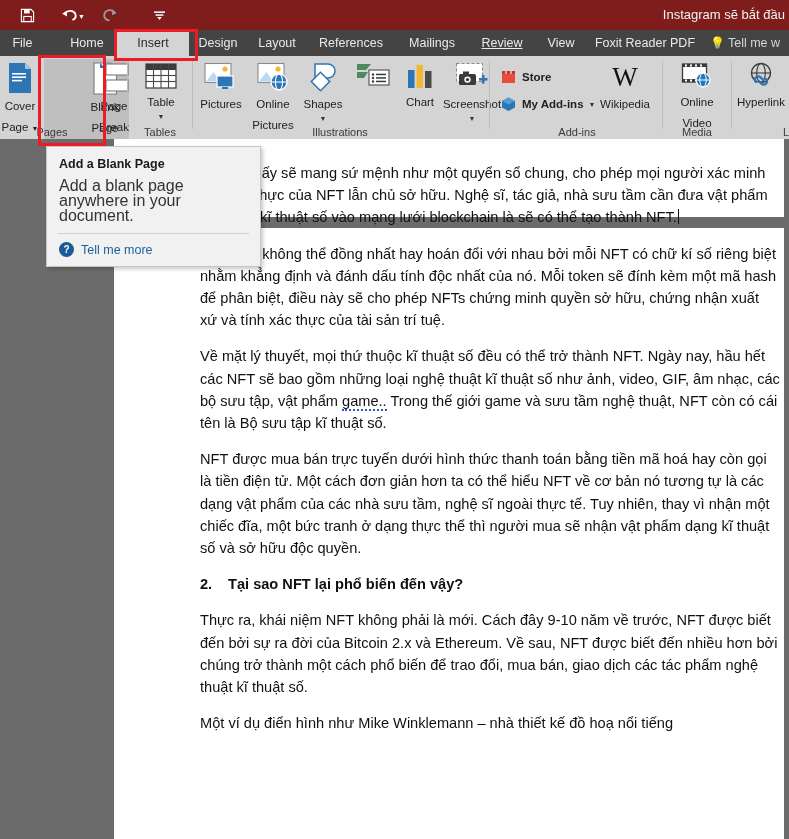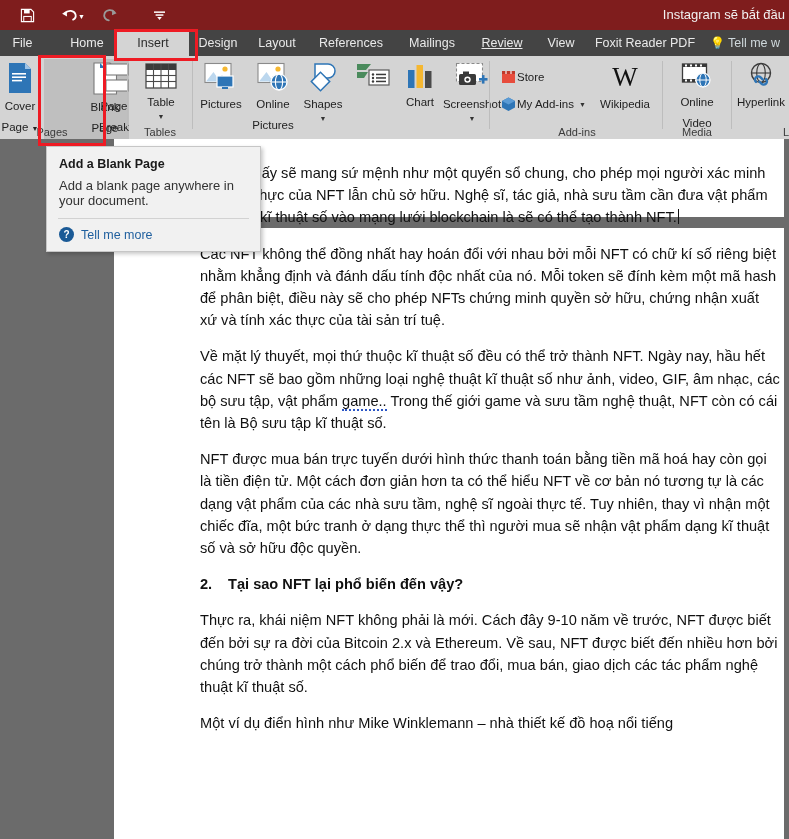--- a/index.html
+++ b/index.html
@@ -73,36 +73,36 @@
     white-space:nowrap;margin-top:2px;
   }
   .bigbtn .caret{font-size:7px;color:#333;line-height:7px;margin-top:0px;}
   .bigbtn.hovered{background:#bfbfbf;}
   .icn{display:block;}
 
   
   .smallbtn{
     position:absolute;display:flex;align-items:center;height:20px;
   }
-  .smallbtn .lbl{font-size:11.5px;color:#222;white-space:nowrap;}
+  .smallbtn .lbl{font-size:11.5px;color:#222;margin-left:5px;white-space:nowrap;font-weight:bold;}
   .smallbtn .caret{font-size:7px;color:#333;margin-left:5px;}
 
   
   #tooltip{
     position:absolute;left:46px;top:146px;width:213px;
     background:#f1f1f1;border:1px solid #c6c6c6;
     box-shadow:2px 2px 4px rgba(0,0,0,.22);
     z-index:40;
   }
   #tooltip .tt-title{
     font-size:12.5px;font-weight:bold;color:#1a1a1a;
     padding:10px 12px 0 12px;
   }
   #tooltip .tt-body{
-    font-size:13px;color:#333;line-height:15px;
+    font-size:16px;color:#333;line-height:15px;
     padding:7px 12px 10px 12px;
   }
   #tooltip .tt-div{height:1px;background:#d2d2d2;margin:0 11px;}
   #tooltip .tt-link{
     display:flex;align-items:center;gap:7px;
     padding:8px 12px 9px 12px;
   }
   #tooltip .tt-link .q{
     width:15px;height:15px;border-radius:50%;background:#1a5a96;
     color:#fff;font-size:10px;font-weight:bold;
@@ -320,20 +320,21 @@
         <rect x="4" y="12" width="17" height="11" rx="1.6" fill="#3a3a3a"></rect>
         <rect x="8" y="9.5" width="6" height="3" fill="#3a3a3a"></rect>
         <circle cx="12.5" cy="17.6" r="3.2" fill="#ffffff"></circle>
         <circle cx="12.5" cy="17.6" r="1.7" fill="#3a3a3a"></circle>
         <rect x="24" y="16" width="8.5" height="2.6" fill="#2e75b6"></rect>
         <rect x="26.9" y="13.1" width="2.6" height="8.5" fill="#2e75b6"></rect>
       </svg>
       <div class="lbl">Screenshot</div>
       <div class="caret">▼</div>
     </div>
+    <div class="group-label">Illustrations</div>
   </div>
   <div class="group-sep" style="left:489px;"></div>
 
   <div class="group" style="left:494px;width:166px;">
     <div class="smallbtn" style="left:6px;top:11px;">
       <svg width="17" height="16" viewBox="0 0 17 16">
         <path d="M2 2 h13 v3 H2 Z" fill="#c0392b"></path>
         <rect x="2" y="5" width="13" height="9" fill="#e74c3c"></rect>
         <path d="M6 2 v3 M11 2 v3" stroke="#ffffff" stroke-width="1.1"></path>
       </svg>

